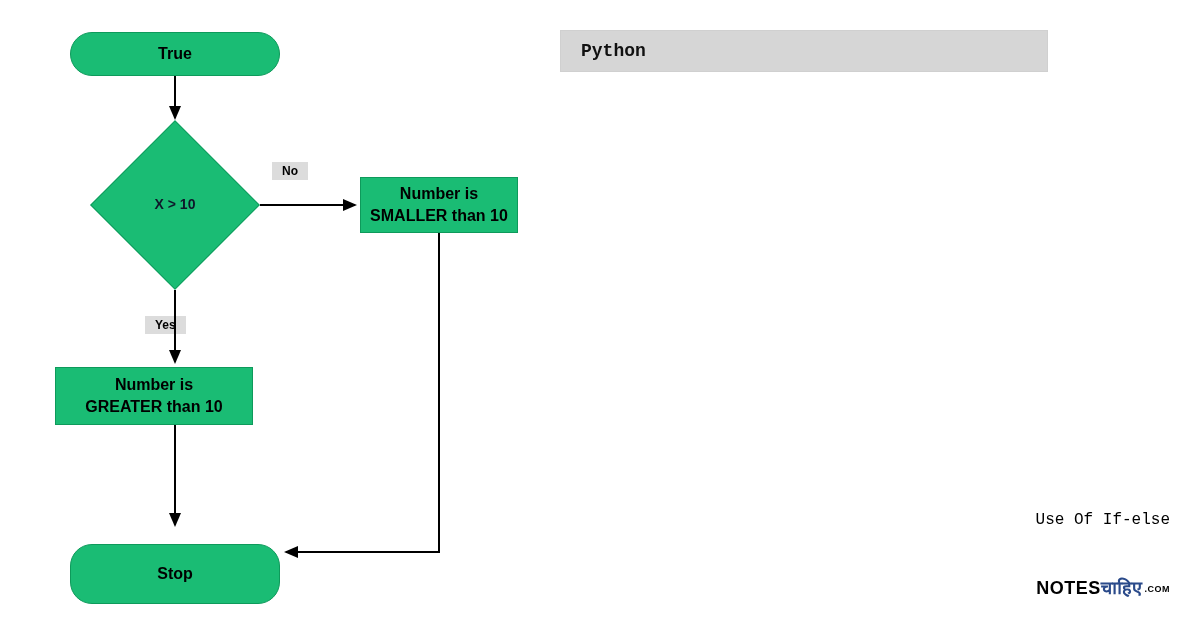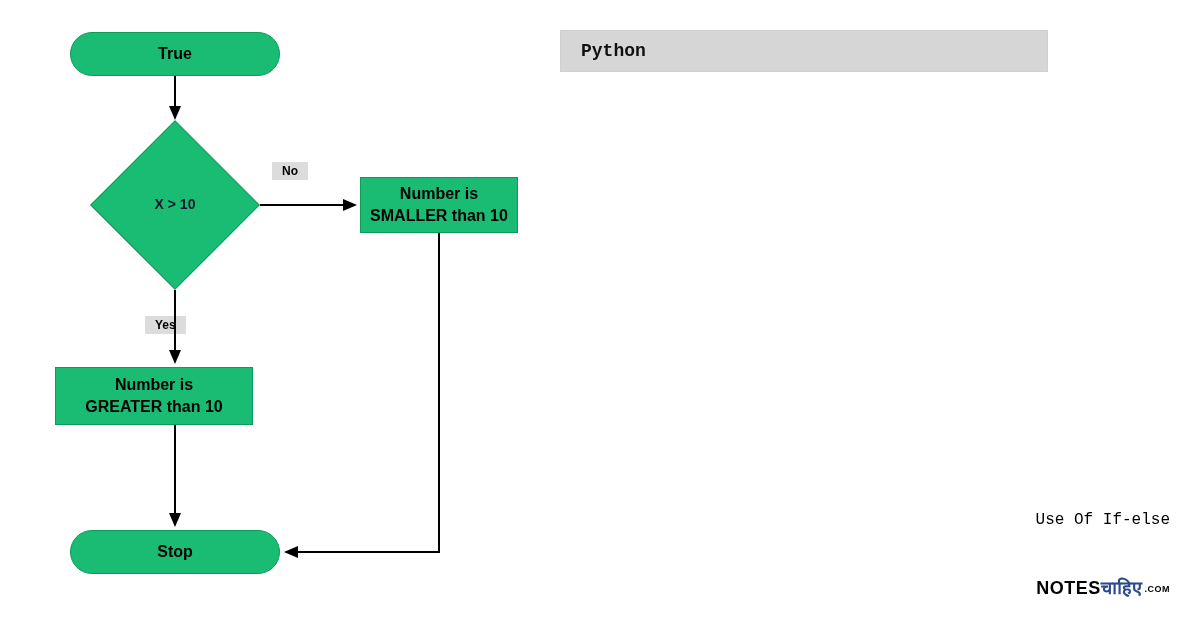--- a/index.html
+++ b/index.html
@@ -137,21 +137,21 @@
 SMALLER than 10</span>
   </div>
 
   <div class="edge-label" style="left:145px; top:316px;">Yes</div>
 
   <div class="process" style="left:55px; top:367px; width:198px; height:58px; white-space:pre-line;">
     <span>Number is
 GREATER than 10</span>
   </div>
 
-  <div class="terminator" style="left:70px; top:530px; width:210px; height:44px;text-align:right;">
+  <div class="terminator" style="left:70px; top:544px; width:210px; height:60px;text-align:right;">
     <span>Stop</span>
   </div>
 
   <svg class="arrows">
     <defs>
       <marker id="arrowhead" markerWidth="8" markerHeight="8" refX="6" refY="3" orient="auto">
         <path d="M0,0 L7,3 L0,6 Z" fill="#000"></path>
       </marker>
     </defs>
 

